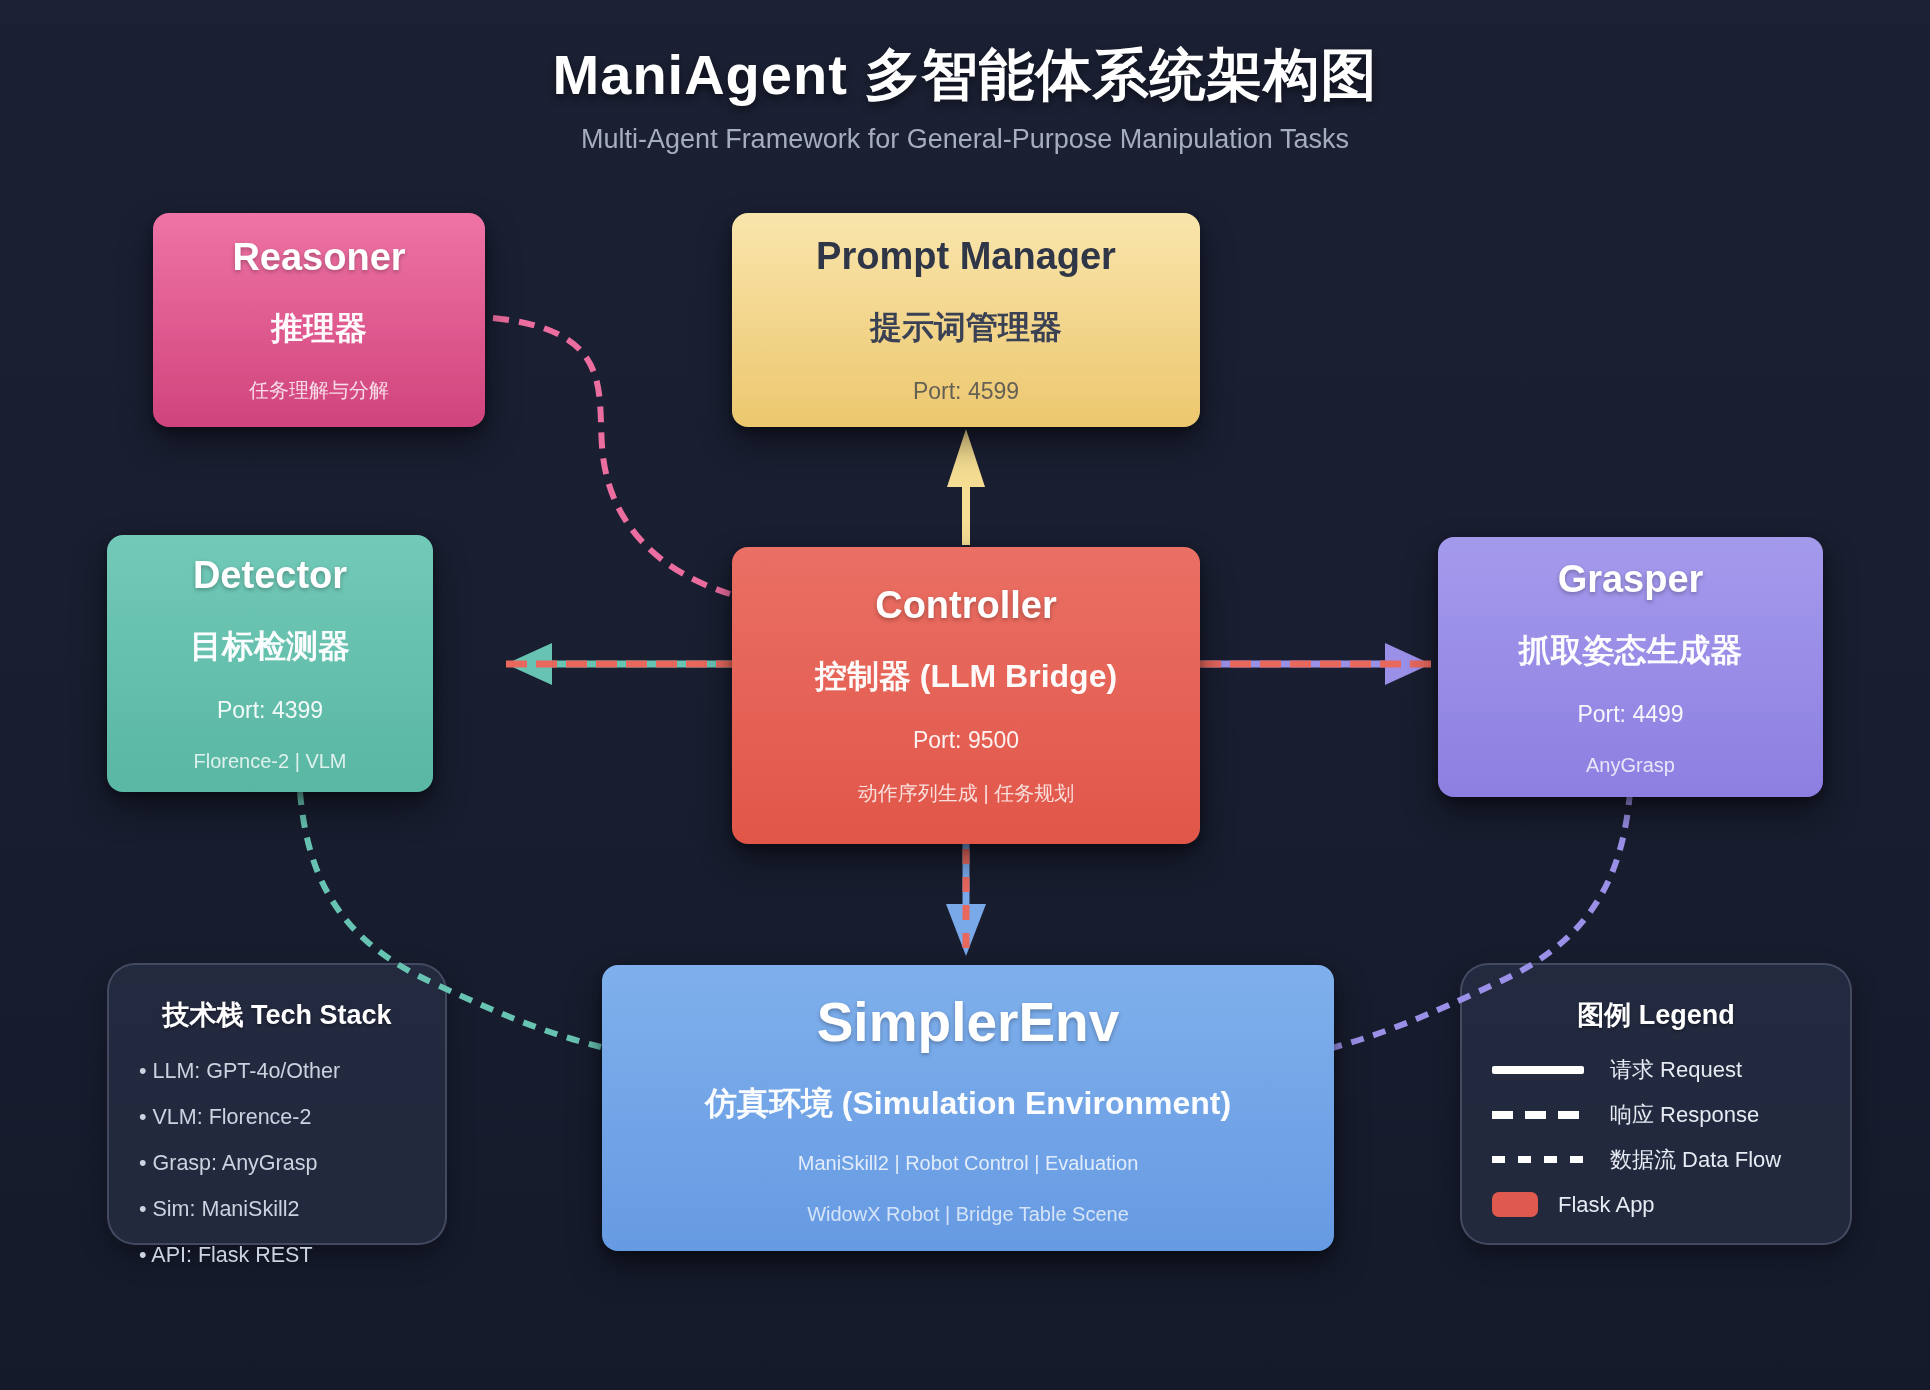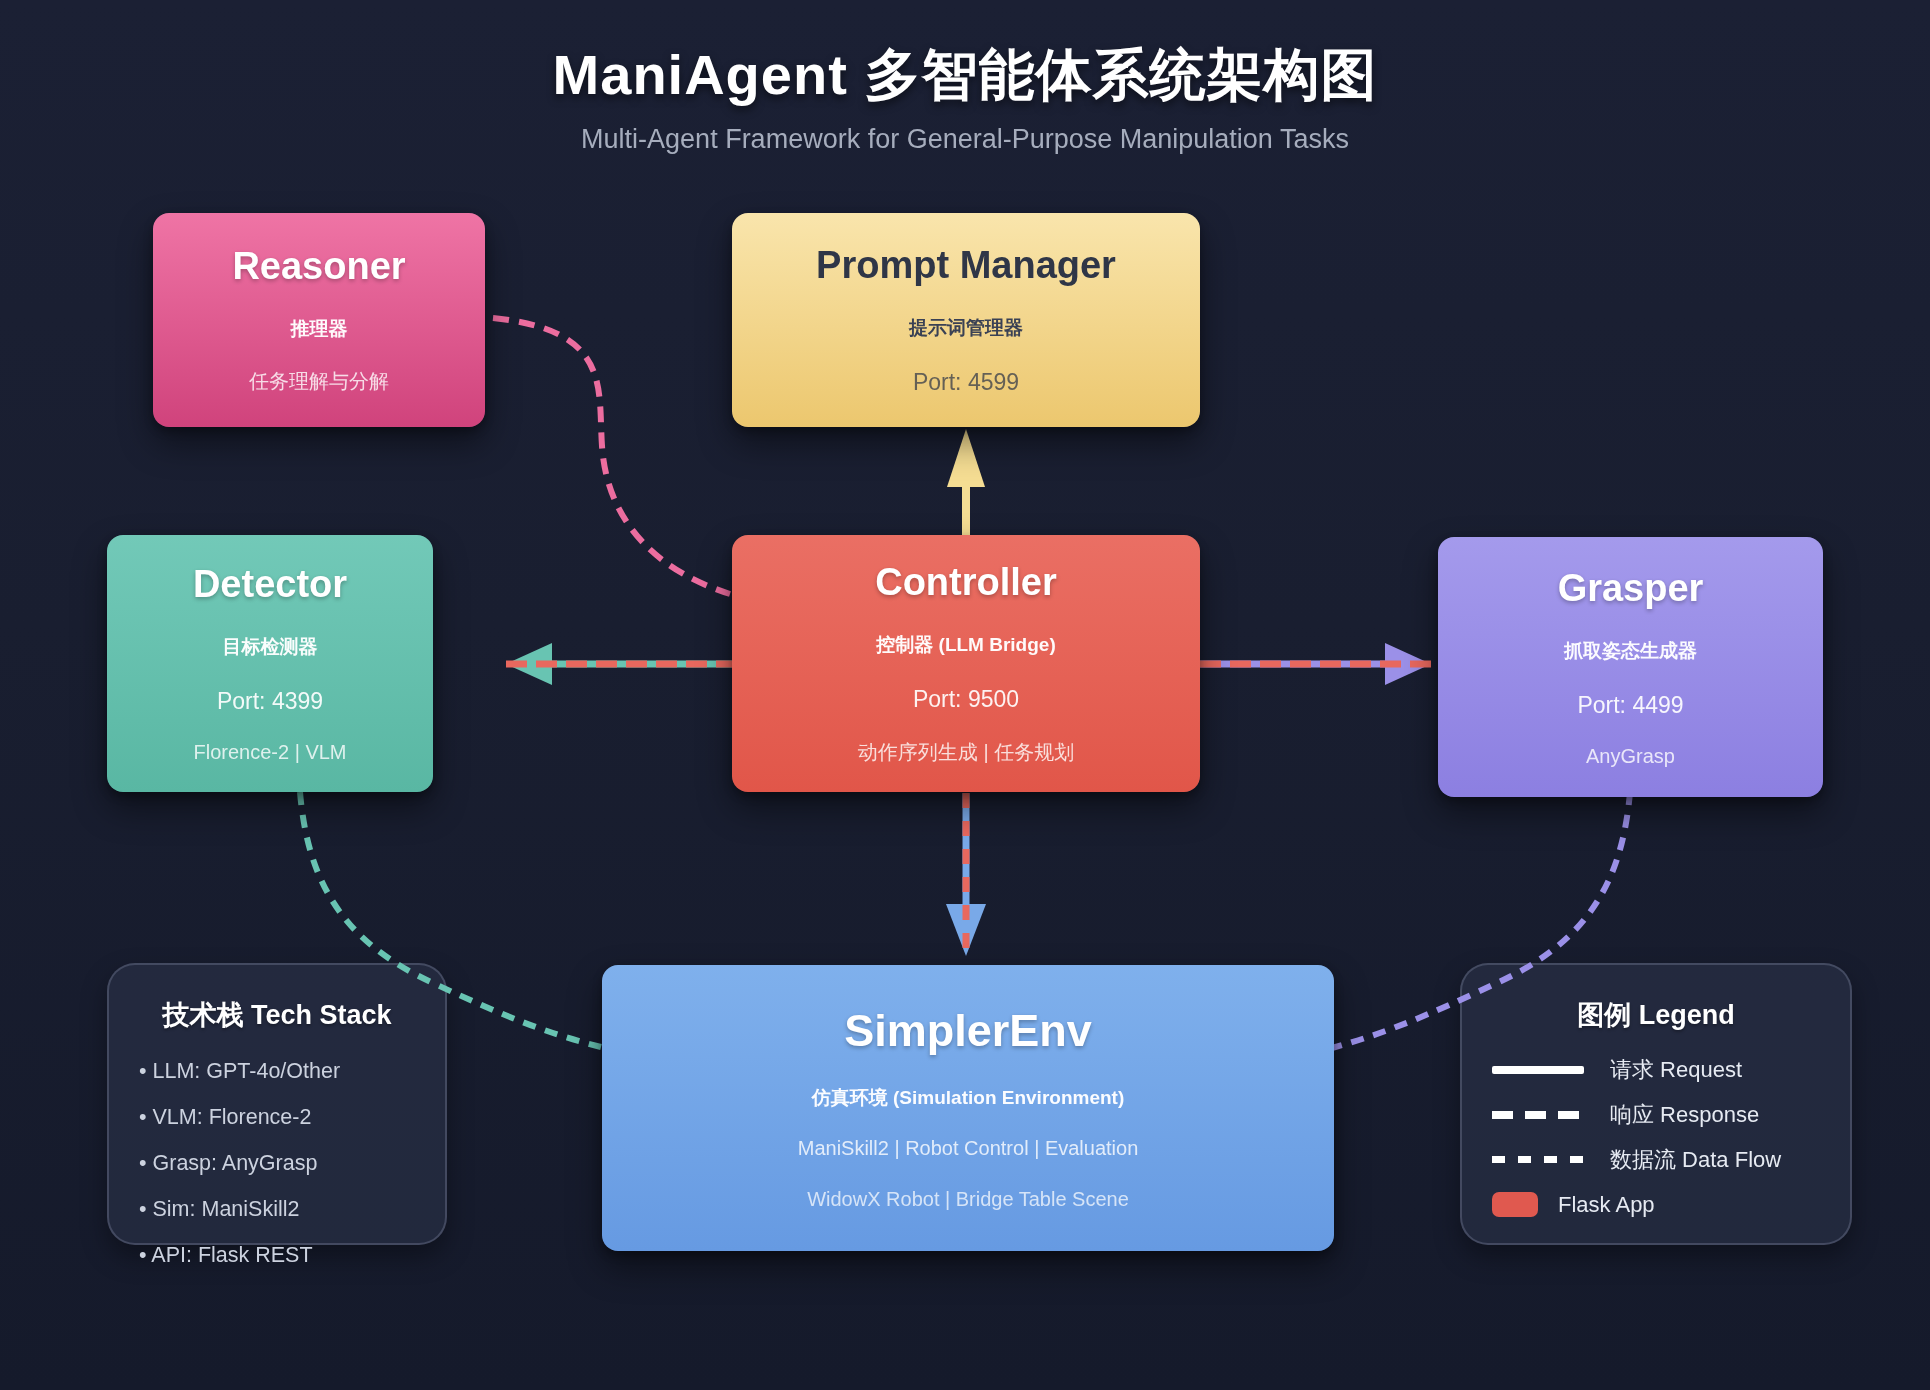--- a/index.html
+++ b/index.html
@@ -29,34 +29,34 @@
 
   
   .node {
     position: absolute; z-index: 3; border-radius: 16px;
     display: flex; flex-direction: column; align-items: center; justify-content: center;
     text-align: center;
     box-shadow: 0 16px 34px rgba(0,0,0,0.45), 0 4px 10px rgba(0,0,0,0.30);
     gap: 12px;
   }
   .node-title  { font-size: 38px; font-weight: 800; color: #ffffff; text-shadow: 0 2px 4px rgba(0,0,0,0.28); }
-  .node-sub    { font-size: 19px; font-weight: 700; color: rgba(255,255,255,0.97); margin-top: 16px; }
+  .node-sub    { font-size: 32px; font-weight: 700; color: rgba(255,255,255,0.97); margin-top: 16px; }
   .node-port   { font-size: 23px; color: rgba(255,255,255,0.92); margin-top: 16px; }
   .node-detail { font-size: 20px; color: rgba(255,255,255,0.80); margin-top: 14px; }
 
   .reasoner       { left: 153px;  top: 213px; width: 332px; height: 214px; background: linear-gradient(180deg,#ef74a5,#d0437c); }
   .prompt-manager { left: 732px;  top: 213px; width: 468px; height: 214px; background: linear-gradient(180deg,#f9e5ac,#ecc76e); }
   .prompt-manager .node-title { color: #2f3647; text-shadow: none; }
   .prompt-manager .node-sub   { color: #3a4154; }
   .prompt-manager .node-port  { color: rgba(47,54,71,0.72); }
   .detector       { left: 107px;  top: 535px; width: 326px; height: 257px; background: linear-gradient(180deg,#72c9b8,#59b7a3); }
-  .controller     { left: 732px;  top: 535px; width: 468px; height: 257px; background: linear-gradient(180deg,#ea6f64,#e15649); }
+  .controller     { left: 732px;  top: 547px; width: 468px; height: 297px; background: linear-gradient(180deg,#ea6f64,#e15649); }
   .grasper        { left: 1438px; top: 537px; width: 385px; height: 260px; background: linear-gradient(180deg,#a49aec,#8c7fe1); }
   .simpler-env    { left: 602px;  top: 965px; width: 732px; height: 286px; background: linear-gradient(180deg,#7fb0ec,#669ae2); }
-  .simpler-env .node-title { font-size: 45px; }
+  .simpler-env .node-title { font-size: 55px; }
   .simpler-env .node-detail2 { font-size: 20px; color: rgba(255,255,255,0.72); margin-top: 16px; }
 
   
   .panel {
     position: absolute; z-index: 1; border-radius: 28px;
     background: rgba(45,53,76,0.55);
     border: 2px solid rgba(150,160,185,0.28);
     box-shadow: 0 12px 26px rgba(0,0,0,0.35);
     color: #ffffff; overflow: visible;
   }

